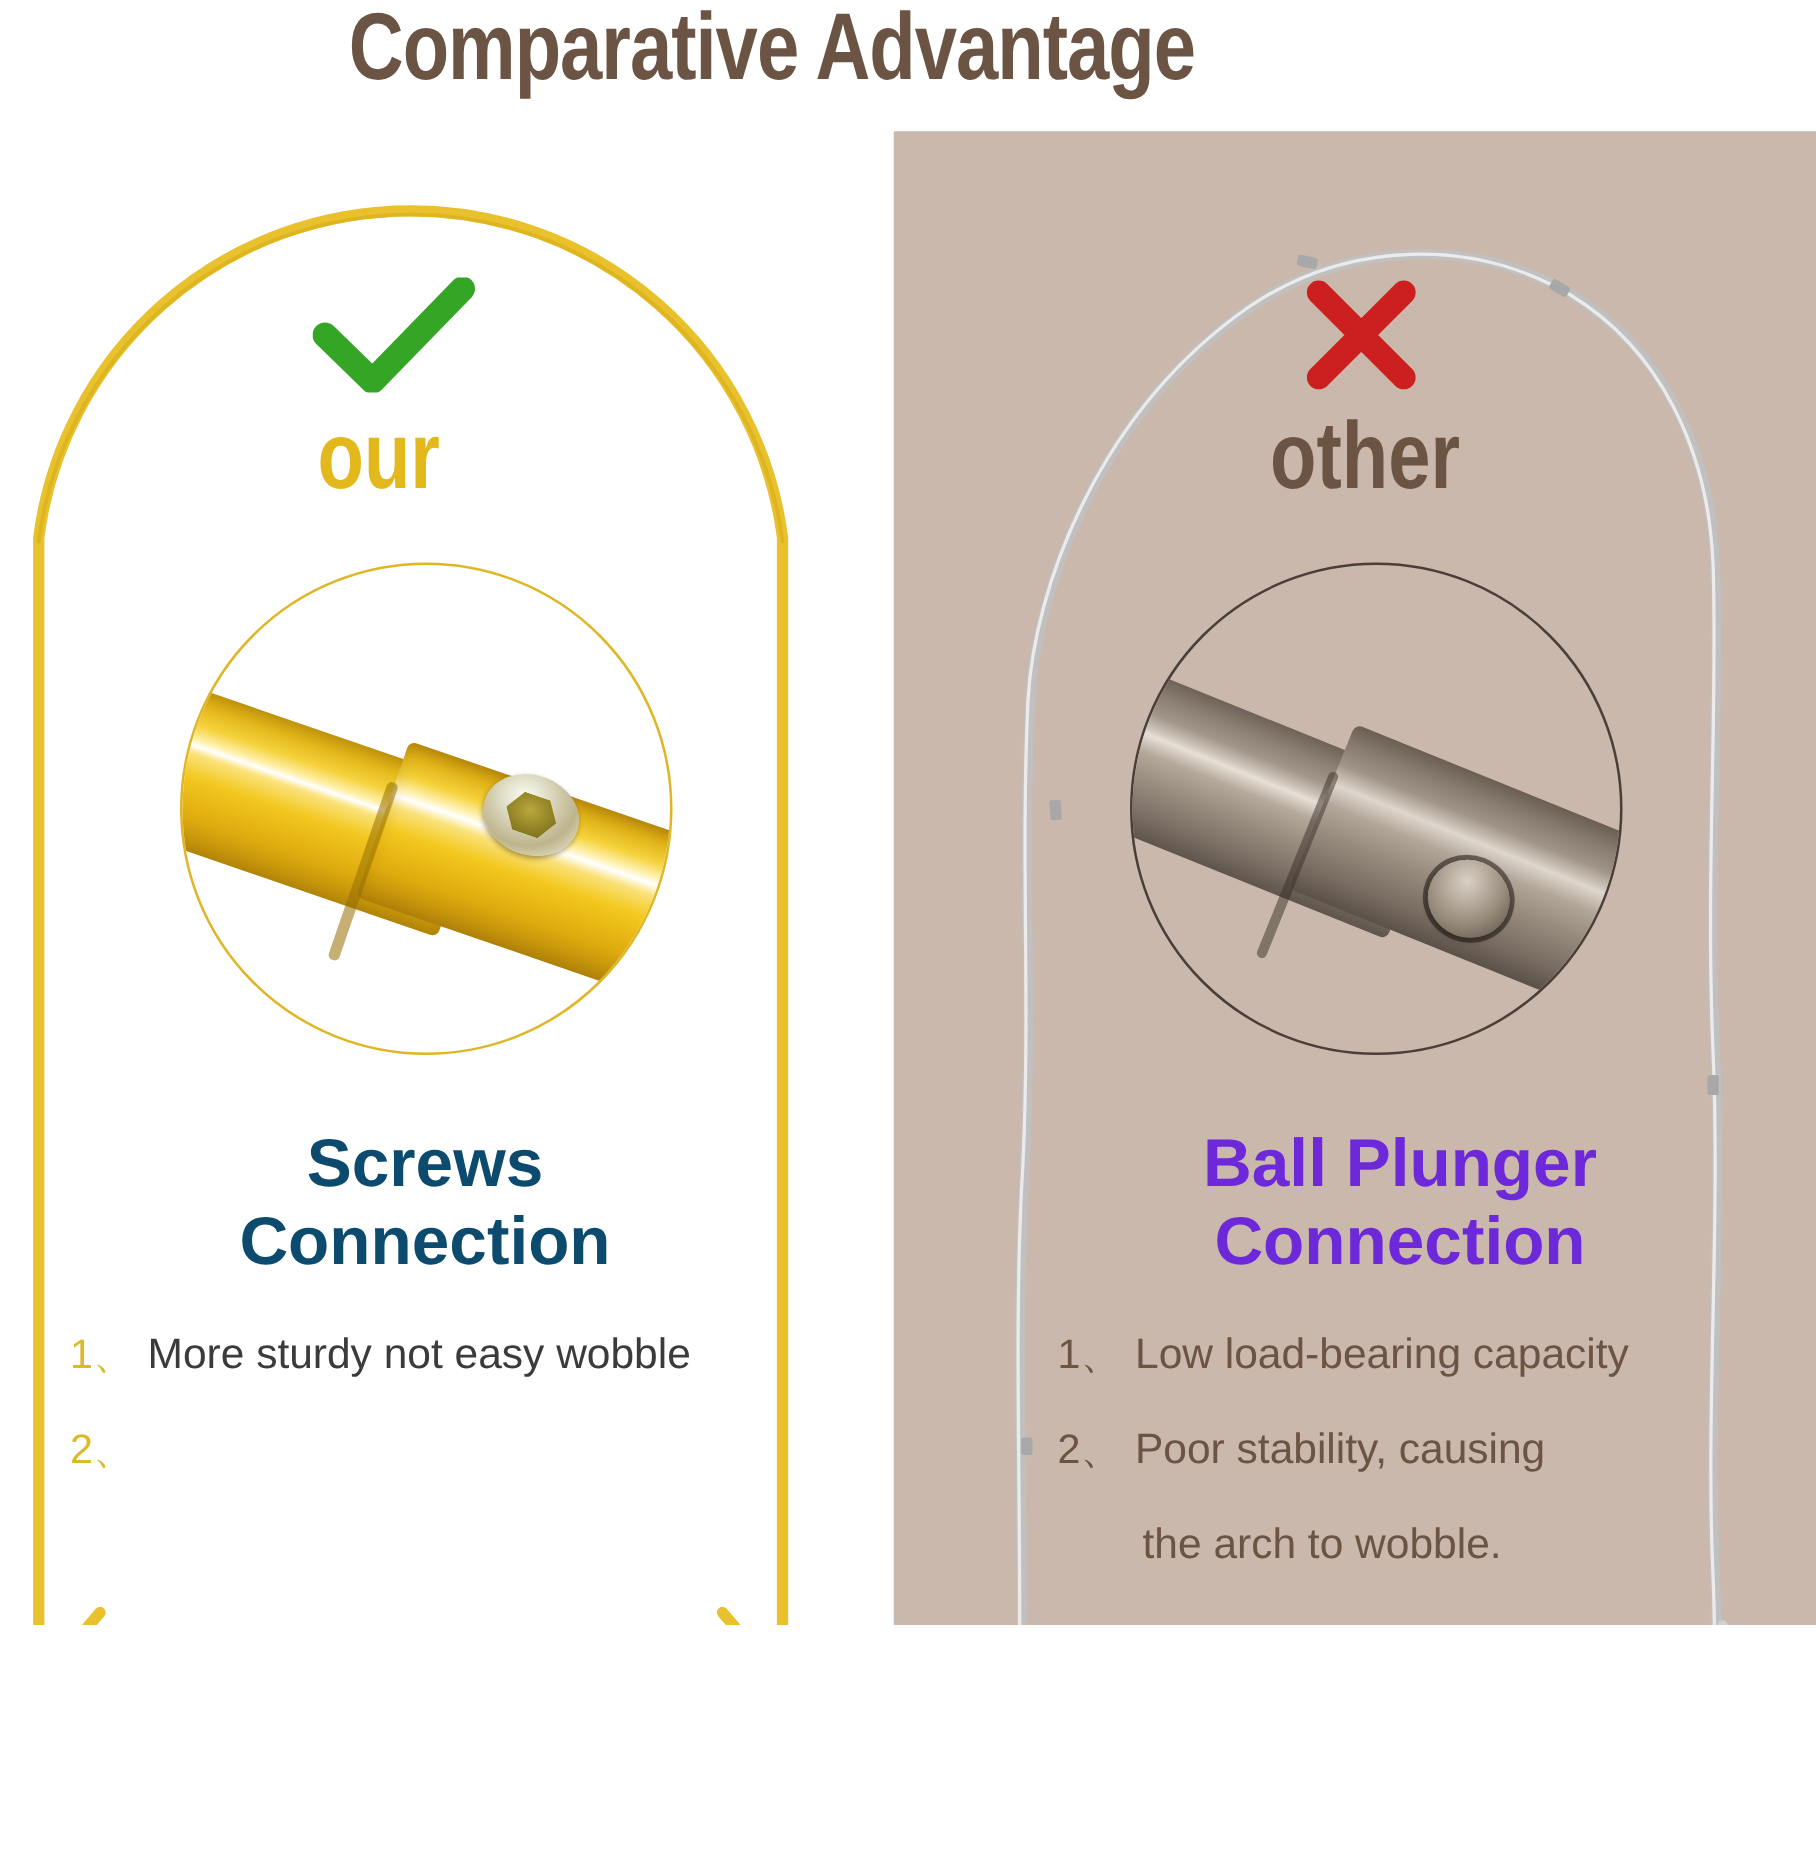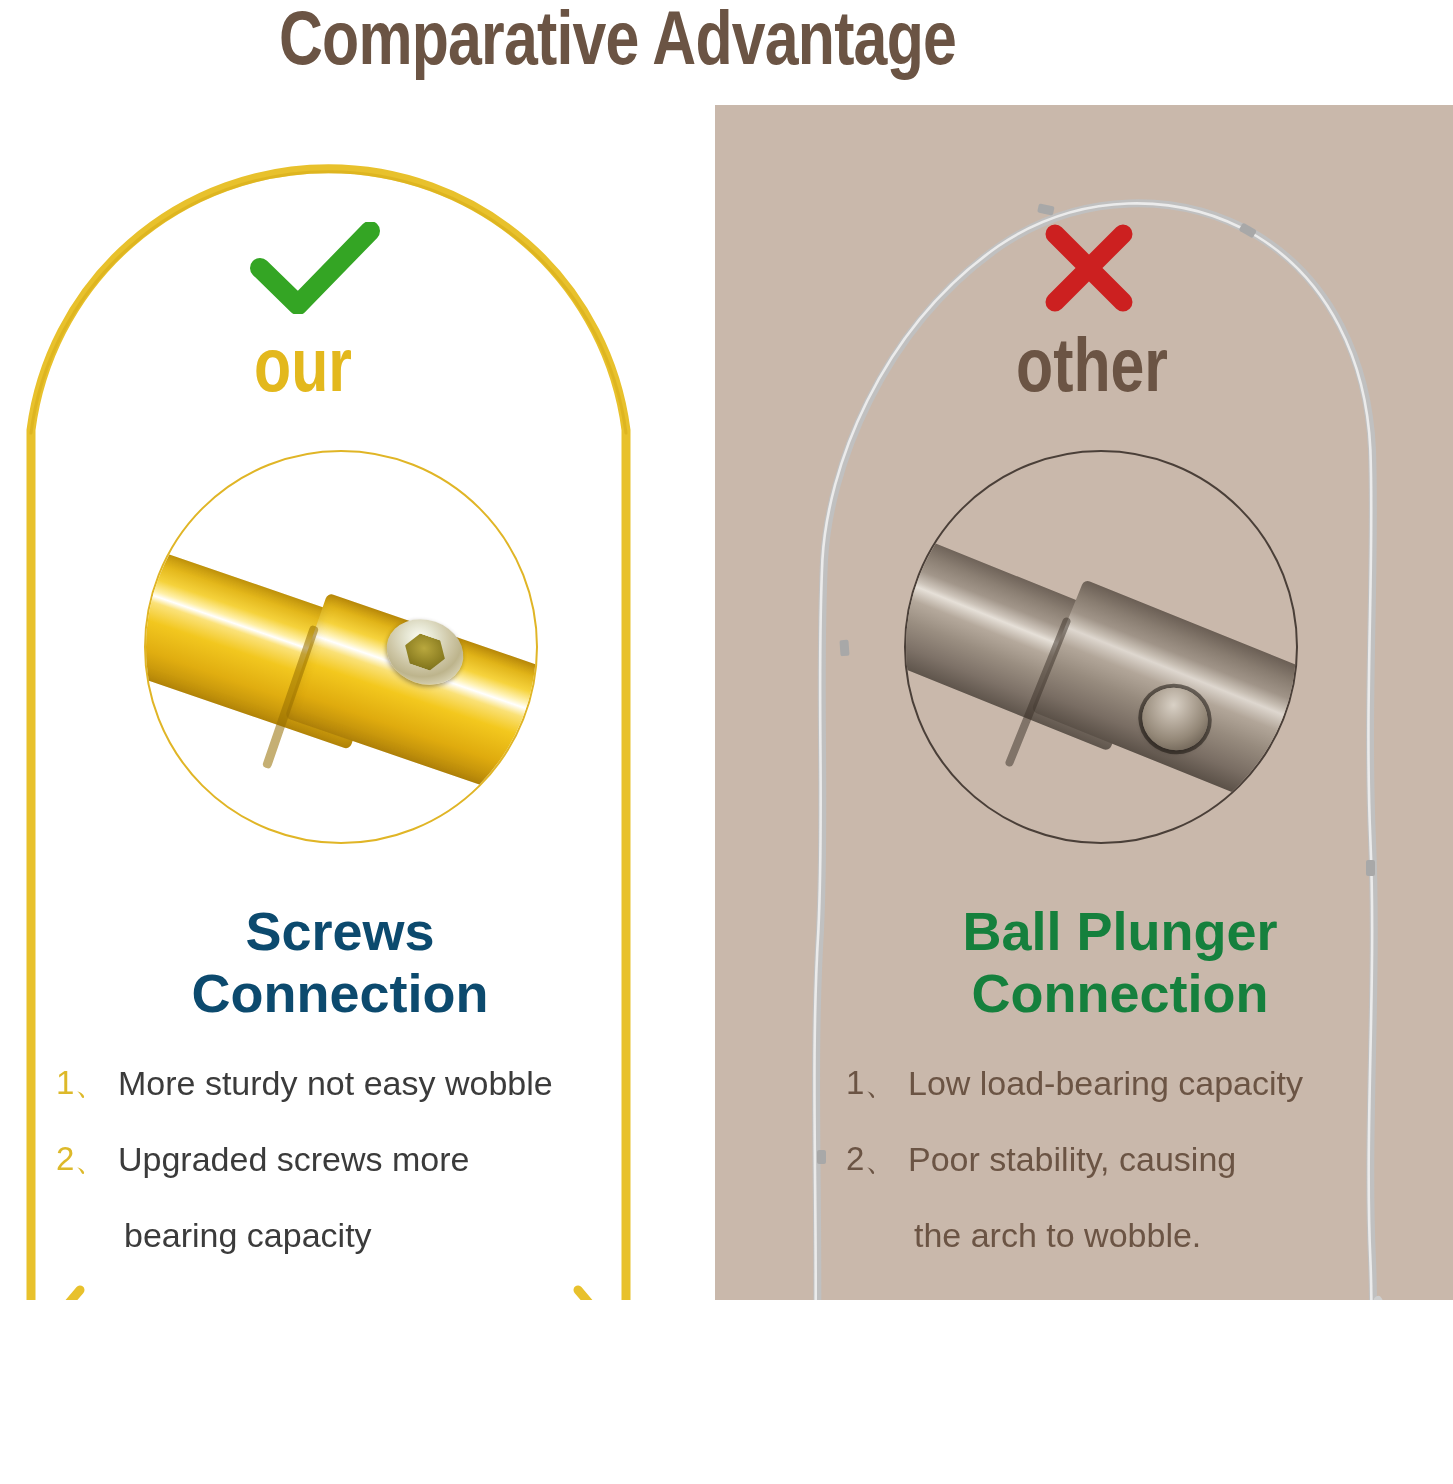--- a/index.html
+++ b/index.html
@@ -154,21 +154,21 @@
   
   .sub-head{
     position:absolute;text-align:center;font-weight:bold;
     font-family:"Liberation Sans",sans-serif;
     line-height:62px;
   }
   .sub-head-left{
     left:40px;top:900px;width:600px;font-size:54px;color:#0c4a6e;
   }
   .sub-head-right{
-    left:820px;top:900px;width:600px;font-size:54px;color:#15803d;
+    left:820px;top:900px;width:600px;font-size:54px;color:#6d28d9;
   }
 
   
   .list{position:absolute;}
   .list-left{left:56px;top:1060px;width:610px;}
   .list-right{left:846px;top:1060px;width:610px;}
 
   .li{display:flex;align-items:flex-start;margin-bottom:30px;}
   .li-num{
     flex:0 0 auto;width:62px;
@@ -283,23 +283,21 @@
     <div>Connection</div>
   </div>
 
   <div class="list list-left">
     <div class="li">
       <span class="li-num">1、</span>
       <span class="li-text">More sturdy not easy wobble</span>
     </div>
     <div class="li">
       <span class="li-num">2、</span>
-      <span class="li-text">Upgraded screws more</span>
-    </div>
-    <div class="li-cont">bearing capacity</div>
+    </div>
   </div>
 
   <div class="list list-right">
     <div class="li">
       <span class="li-num">1、</span>
       <span class="li-text">Low load-bearing capacity</span>
     </div>
     <div class="li">
       <span class="li-num">2、</span>
       <span class="li-text">Poor stability, causing</span>

